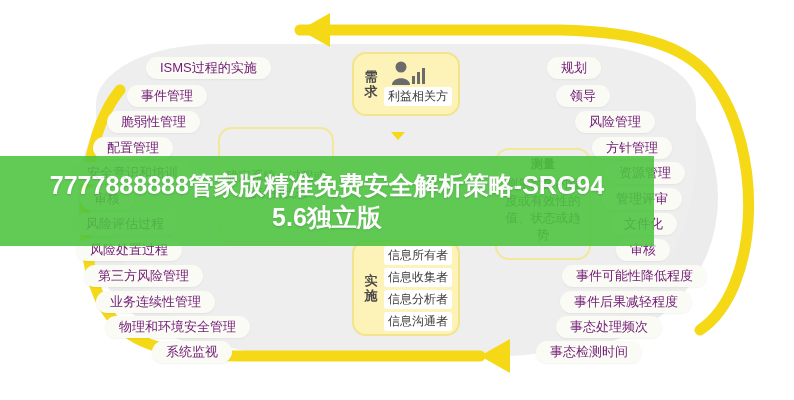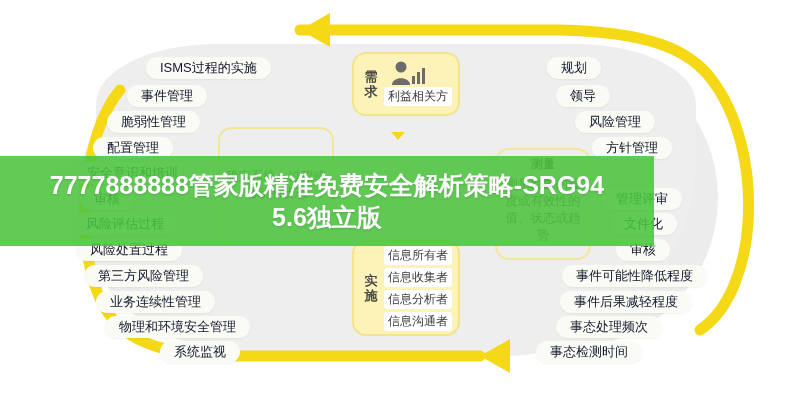--- a/index.html
+++ b/index.html
@@ -25,21 +25,21 @@
   
   .flow-svg{position:absolute;left:0;top:0;width:794px;height:400px;z-index:2;pointer-events:none;}
 
   
   .pill{
     position:absolute;z-index:5;
     height:22px;line-height:22px;
     padding:0 14px;
     border-radius:11px;
     background:#fbfbf6;
-    color:#0f172a;
+    color:#701a75;
     font-size:13px;
     white-space:nowrap;
     box-shadow:0 1px 2px rgba(0,0,0,0.05);
   }
 
   
   .ycard{
     position:absolute;z-index:6;
     background:#fdf3b8;
     border-radius:14px;
@@ -123,26 +123,27 @@
   <div class="pill" style="left:127px;top:85px;">事件管理</div>
   <div class="pill" style="left:107px;top:111px;">脆弱性管理</div>
   <div class="pill" style="left:93px;top:137px;">配置管理</div>
   <div class="pill" style="left:73px;top:162px;">安全意识和培训</div>
   <div class="pill" style="left:80px;top:188px;">审核</div>
   <div class="pill" style="left:72px;top:213px;">风险评估过程</div>
   <div class="pill" style="left:76px;top:239px;">风险处置过程</div>
   <div class="pill" style="left:84px;top:265px;">第三方风险管理</div>
   <div class="pill" style="left:96px;top:291px;">业务连续性管理</div>
   <div class="pill" style="left:105px;top:316px;">物理和环境安全管理</div>
-  <div class="pill" style="left:160px;top:341px;">系统监视</div>
+  <div class="pill" style="left:152px;top:341px;">系统监视</div>
 
   <div class="pill" style="left:547px;top:57px;">规划</div>
   <div class="pill" style="left:556px;top:85px;">领导</div>
   <div class="pill" style="left:575px;top:111px;">风险管理</div>
   <div class="pill" style="left:592px;top:137px;">方针管理</div>
+  <div class="pill" style="left:605px;top:162px;">资源管理</div>
   <div class="pill" style="left:602px;top:188px;">管理评审</div>
   <div class="pill" style="left:610px;top:213px;">文件化</div>
   <div class="pill" style="left:616px;top:239px;">审核</div>
   <div class="pill" style="left:562px;top:265px;">事件可能性降低程度</div>
   <div class="pill" style="left:560px;top:291px;">事件后果减轻程度</div>
   <div class="pill" style="left:556px;top:316px;">事态处理频次</div>
   <div class="pill" style="left:536px;top:341px;">事态检测时间</div>
 
   <div class="ycard outline" style="left:218px;top:127px;width:116px;height:116px;">
     <div class="centertext">确定系统、过程或活动的状态</div>

